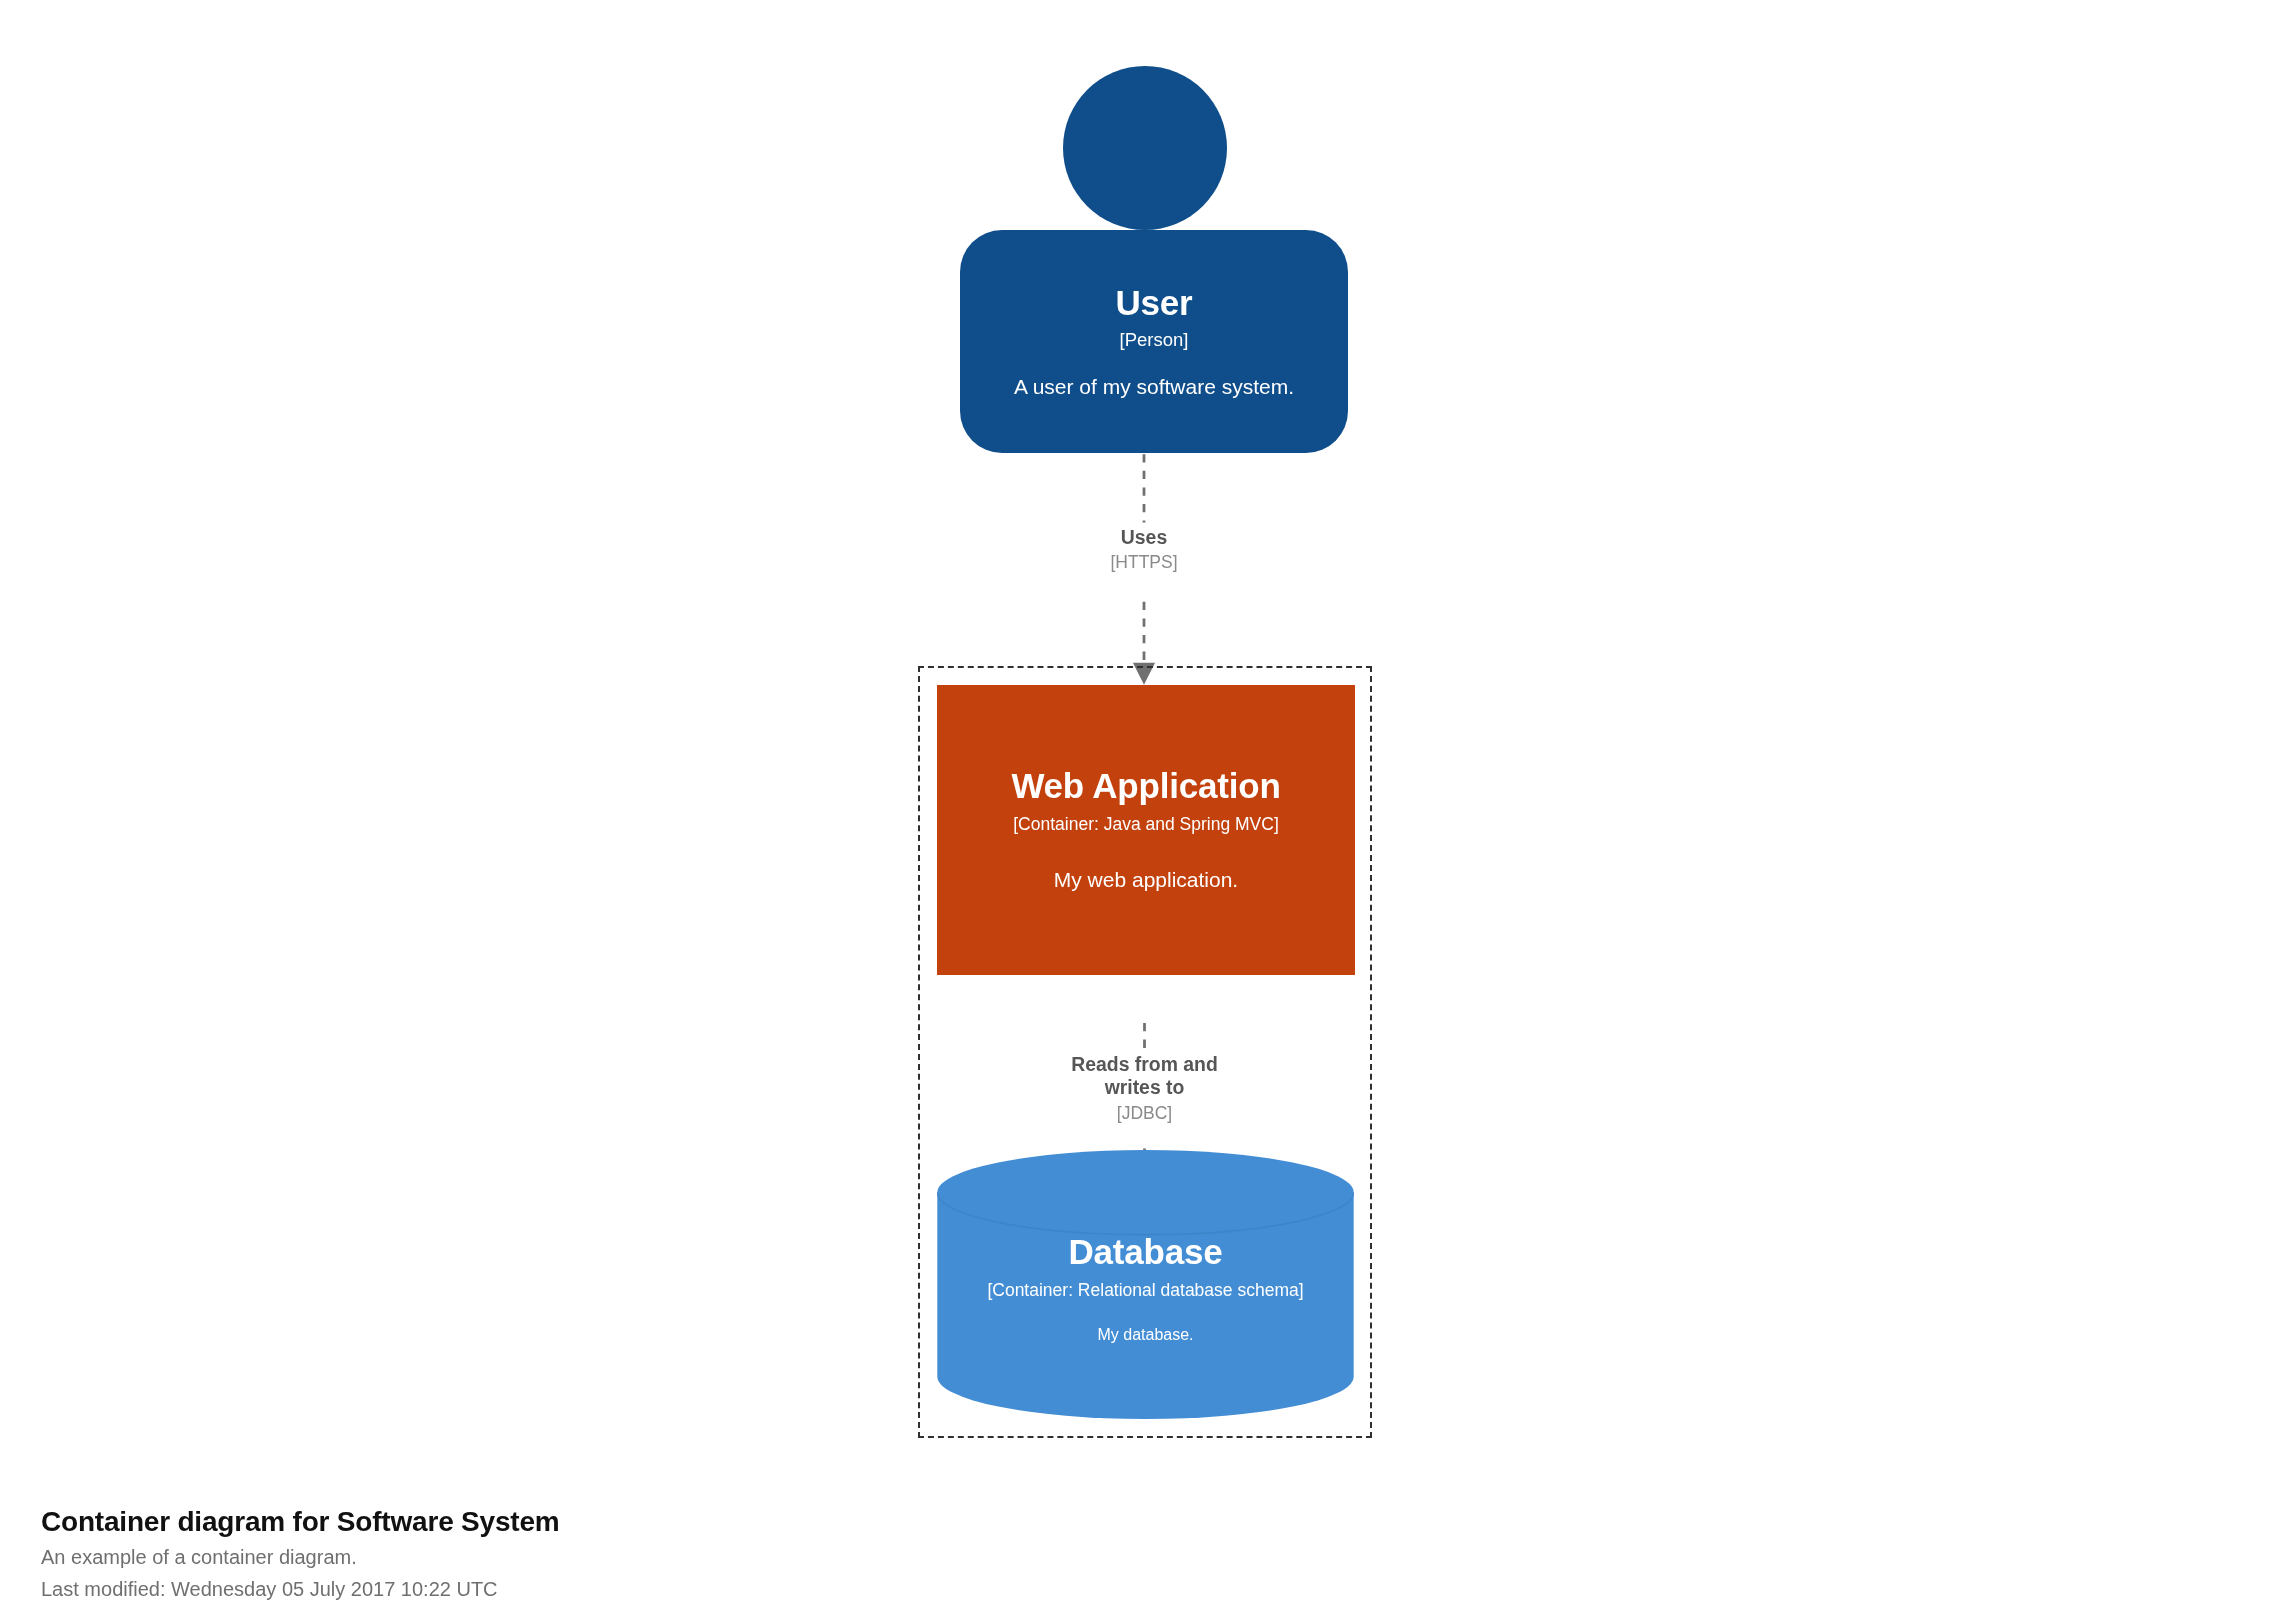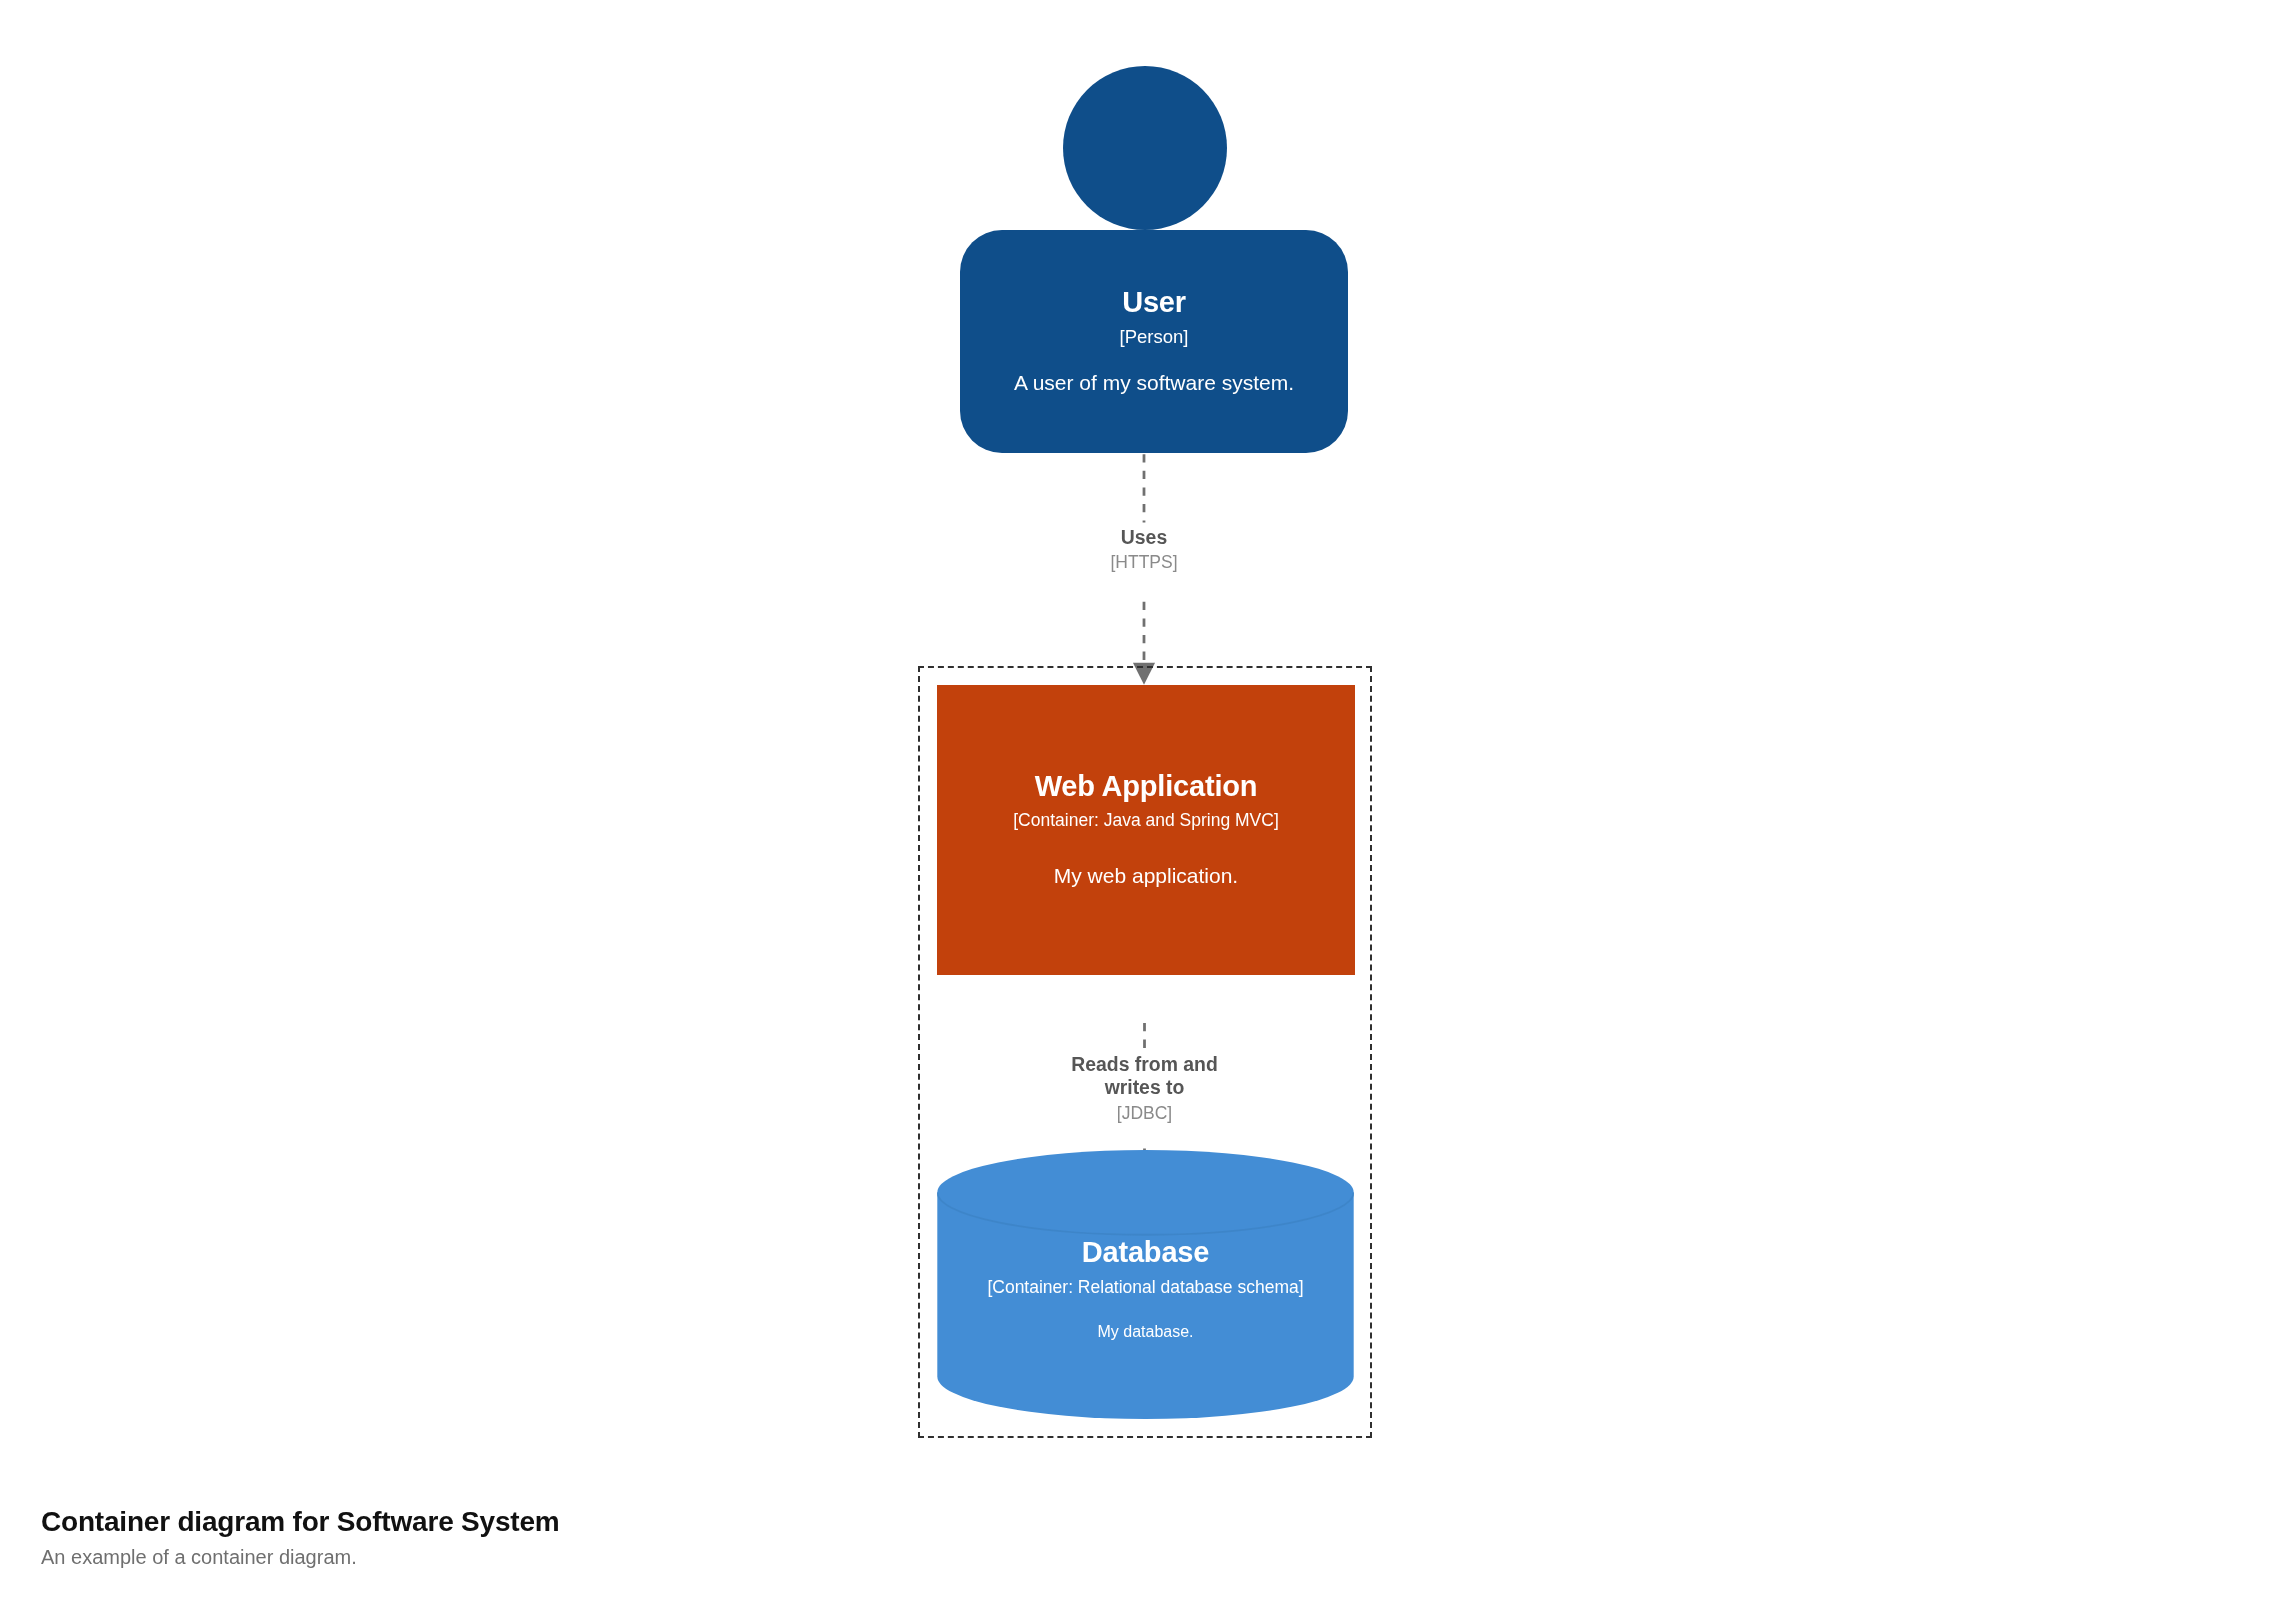--- a/index.html
+++ b/index.html
@@ -58,21 +58,21 @@
     display: flex;
     flex-direction: column;
     align-items: center;
     justify-content: center;
     text-align: center;
     color: #ffffff;
     box-sizing: border-box;
     padding: 0 22px;
   }
   .el-name {
-    font-size: 29px;
+    font-size: 35px;
     font-weight: bold;
     line-height: 1.15;
     letter-spacing: -0.2px;
   }
   .el-tech {
     font-size: 18.5px;
     font-weight: normal;
     margin-top: 6.5px;
     line-height: 1.2;
   }
@@ -256,16 +256,17 @@
     <div class="db-text">
       <div class="el-name">Database</div>
       <div class="el-tech">[Container: Relational database schema]</div>
       <div class="el-desc">My database.</div>
     </div>
   </div>
 
   <div class="caption">
     <div class="caption-title">Container diagram for Software System</div>
     <div class="caption-line">An example of a container diagram.</div>
+    <div class="caption-line">Last modified: Wednesday 05 July 2017 10:22 UTC</div>
   </div>
 
 </div>
 
 
 </body></html>

